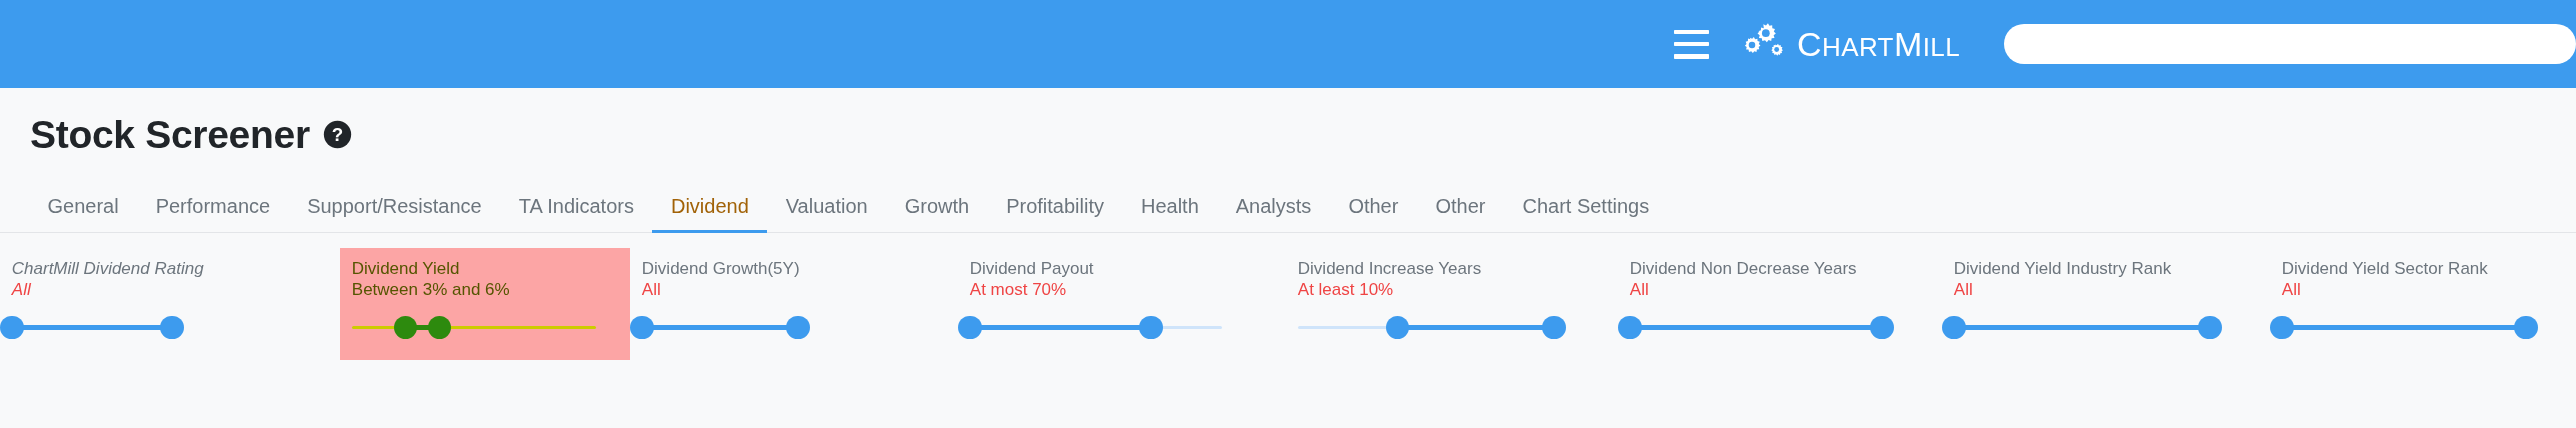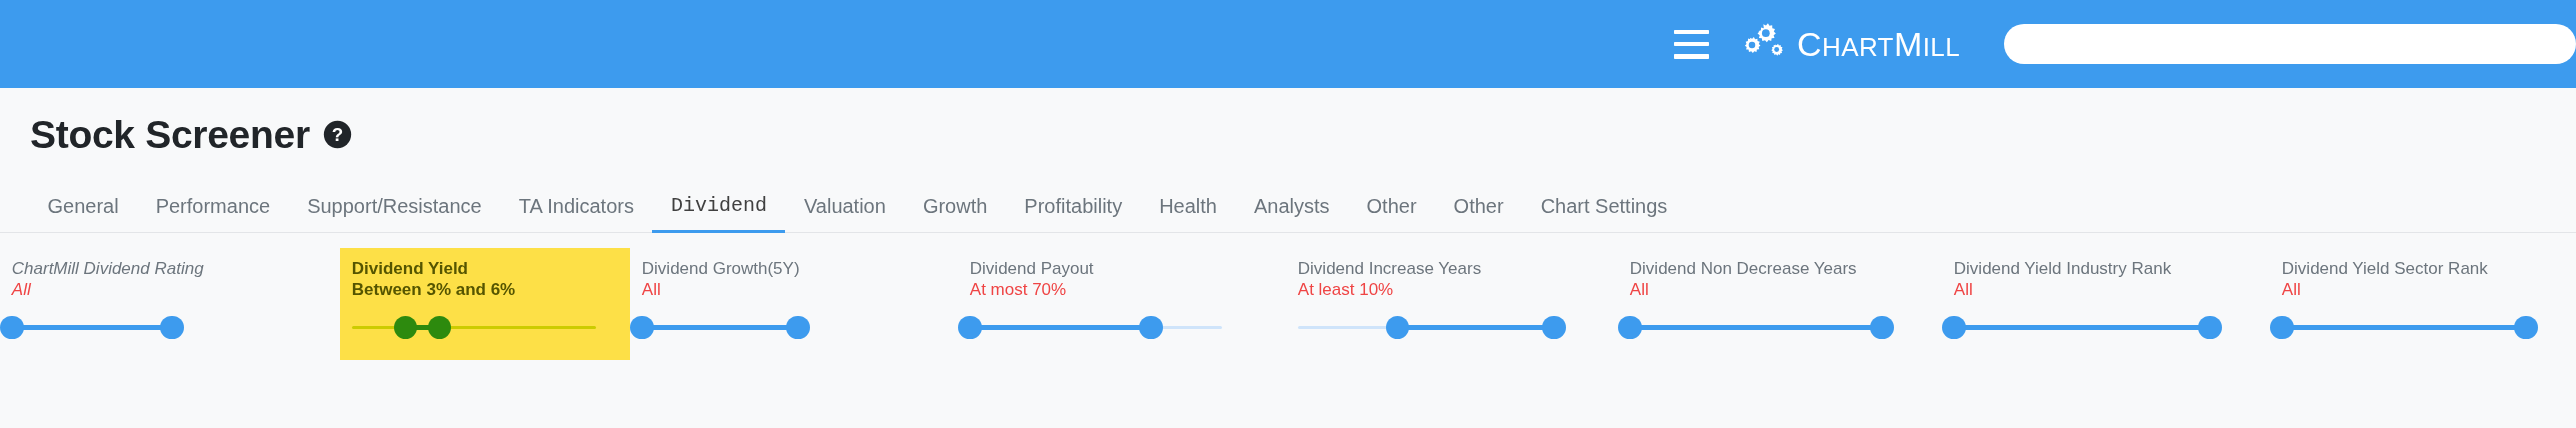--- a/index.html
+++ b/index.html
@@ -108,36 +108,35 @@
     color: #6c757d;
     padding: 0 18.5px 13.5px 18.5px;
     cursor: pointer;
     white-space: nowrap;
     border-bottom: 3.4px solid transparent;
     margin-bottom: -0.8px;
     line-height: 1;
   }
   .tab.active {
     border-bottom-color: #3d9bee;
-    color: #404040;
-    font-family: Liberation Mono, monospace;
+    color: #a16207;
   }
 
   
   .filters {
     display: flex;
     align-items: flex-start;
     padding-top: 15px;
   }
   .filter {
     box-sizing: border-box;
     padding: 10px 11.8px 15px 11.8px;
     flex: none;
   }
-  .filter.highlight { background: #fde047; font-weight: bold; }
+  .filter.highlight { background: #fca5a5; }
   .filter-label {
     font-size: 17px;
     color: #6c757d;
     line-height: 1.25;
     white-space: nowrap;
   }
   .filter-value {
     font-size: 17px;
     color: #ef4444;
     line-height: 1.25;

